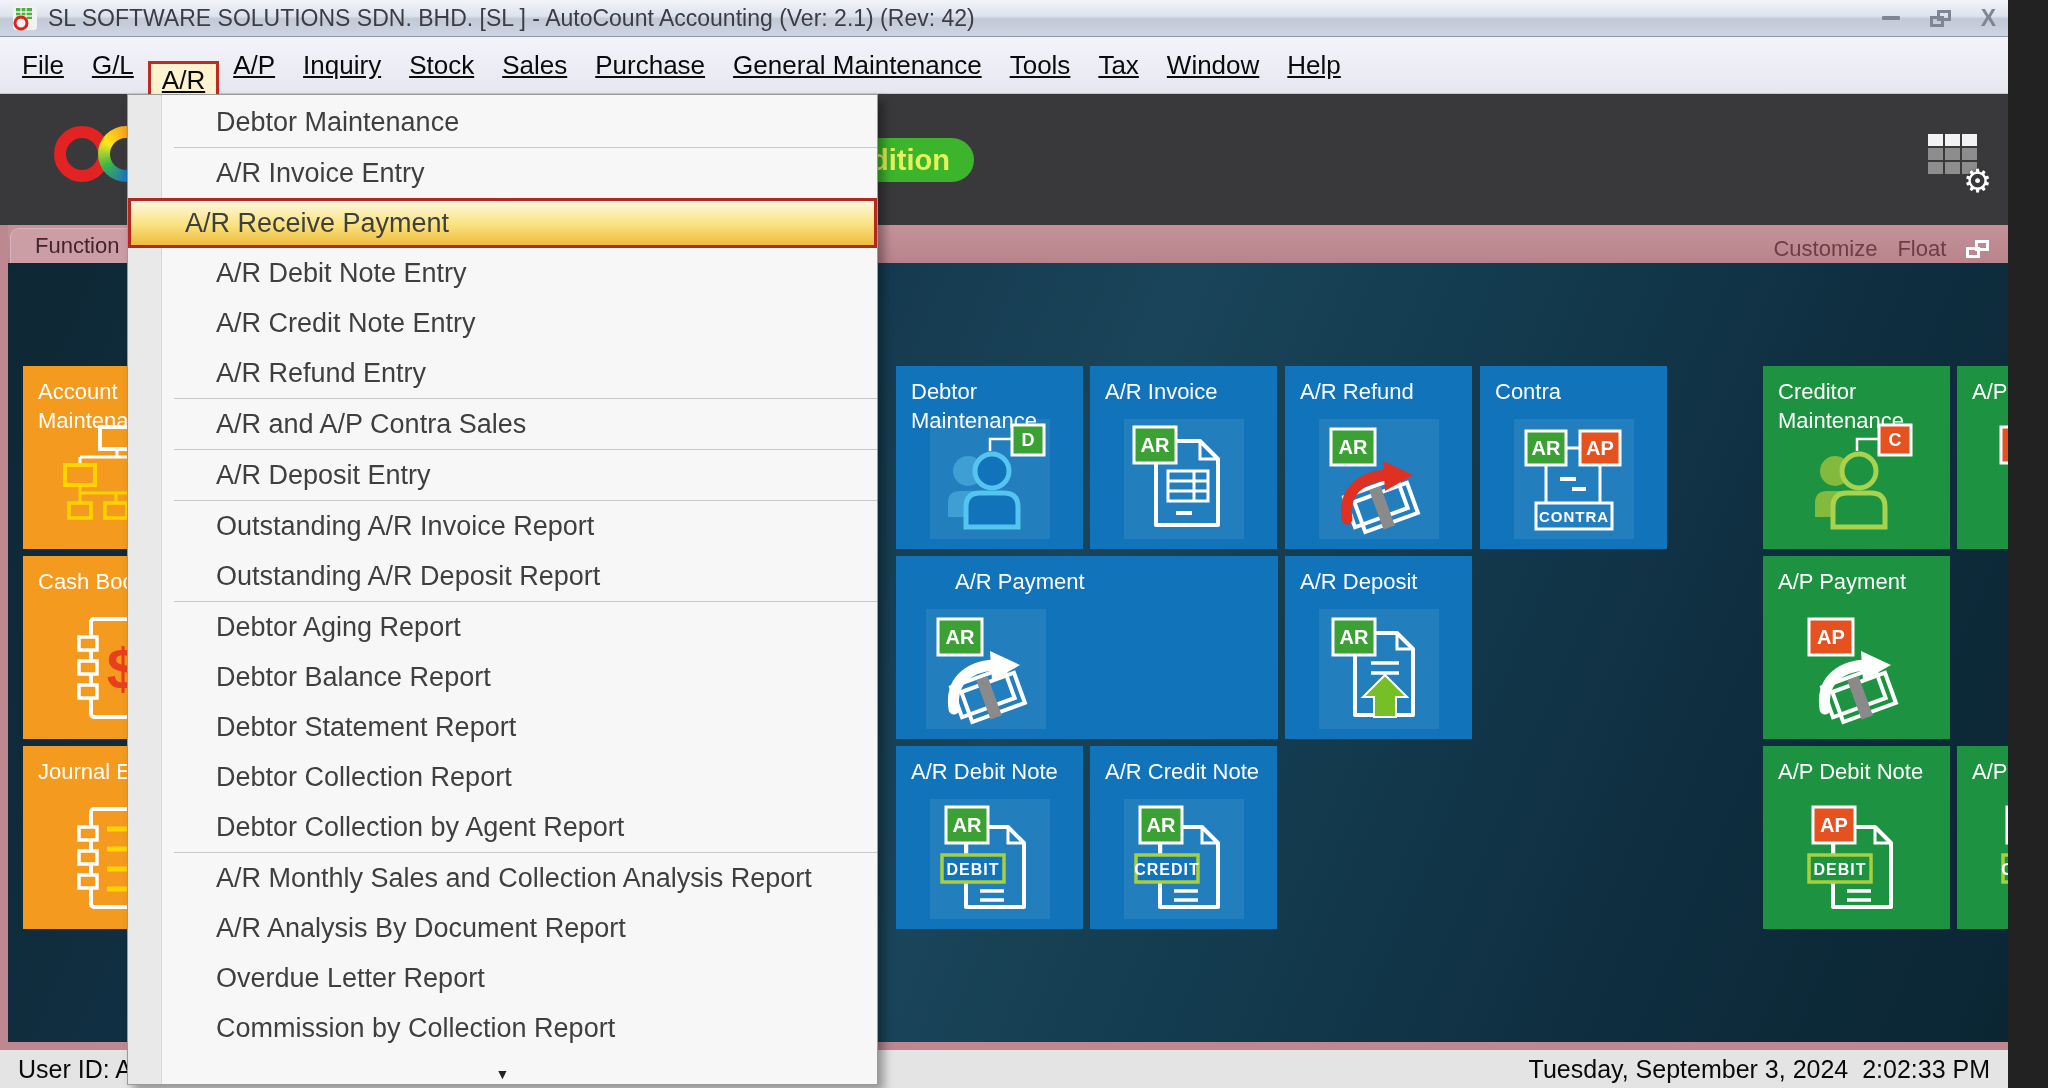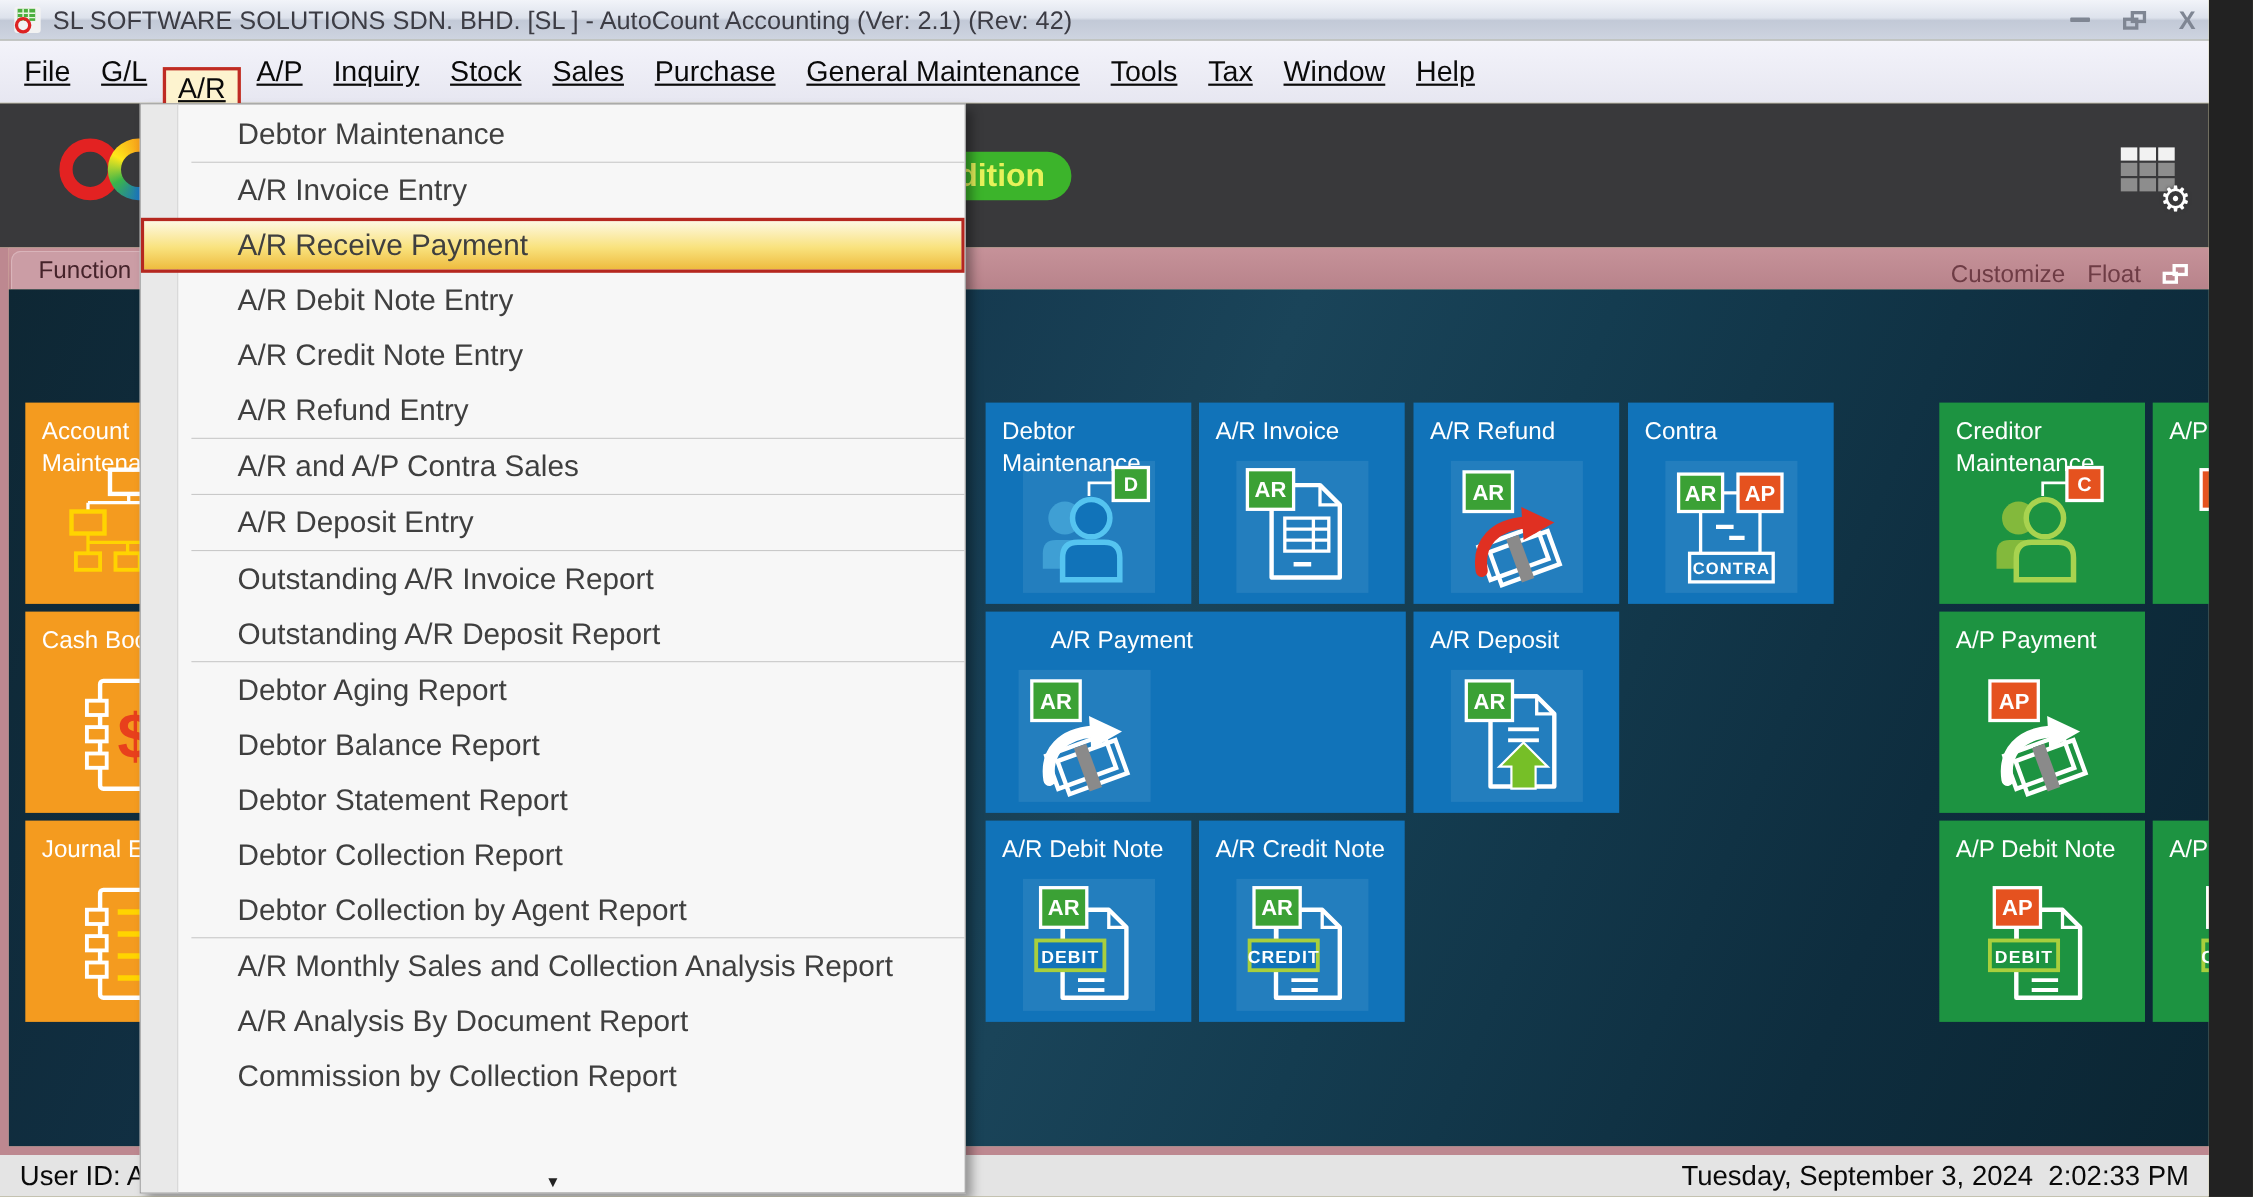--- a/index.html
+++ b/index.html
@@ -69,21 +69,21 @@
 
   
   .ddmenu{position:absolute;left:127px;top:94px;width:751px;height:991px;background:#f7f7f7;
     border:1px solid #9a9a9a;box-shadow:6px 6px 9px rgba(0,0,0,.35);z-index:50;overflow:hidden;
     font-size:27px;color:#3f3f3f;}
   .dd-gutter{position:absolute;left:0;top:0;bottom:0;width:34px;background:#e9e9e9;
     border-right:1px solid #d8d8d8;}
   .dd-items{position:relative;padding-top:2px;}
   .dd-item{height:50px;line-height:50px;padding-left:88px;white-space:nowrap;}
   .dd-item.hl{background:linear-gradient(180deg,#fdf8e2 0%,#f9e27d 55%,#eebb3e 100%);
-    border:3px solid #b5271f;line-height:44px;padding-left:85px;}
+    border:3px solid #b5271f;line-height:44px;padding-left:54px;}
   .dd-sep{height:1px;background:#c9c9c9;margin-left:46px;}
   .dd-scroll{position:absolute;bottom:2px;left:50%;transform:translateX(-50%);
     font-size:14px;color:#222;}
 
   
   .statusbar{position:absolute;left:0;top:1050px;width:100%;height:38px;background:#e4e4e4;
     display:flex;align-items:center;padding:0 18px;font-size:25px;color:#0a0a0a;}
   .sb-date{margin-left:auto;white-space:pre;}
 </style>
 </head>
@@ -459,18 +459,19 @@
         <div class="dd-item">Outstanding A/R Deposit Report</div>
         <div class="dd-sep"></div>
         <div class="dd-item">Debtor Aging Report</div>
         <div class="dd-item">Debtor Balance Report</div>
         <div class="dd-item">Debtor Statement Report</div>
         <div class="dd-item">Debtor Collection Report</div>
         <div class="dd-item">Debtor Collection by Agent Report</div>
         <div class="dd-sep"></div>
         <div class="dd-item">A/R Monthly Sales and Collection Analysis Report</div>
         <div class="dd-item">A/R Analysis By Document Report</div>
+        <div class="dd-item">Overdue Letter Report</div>
         <div class="dd-item">Commission by Collection Report</div>
       </div>
     <span class="dd-scroll">▼</span>
   </div>
 
 </div>
 
 </body></html>

